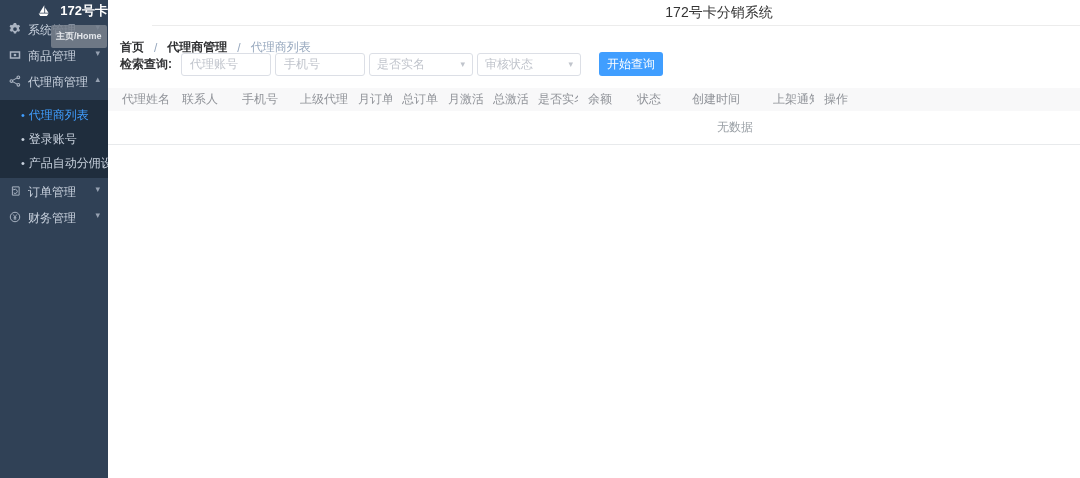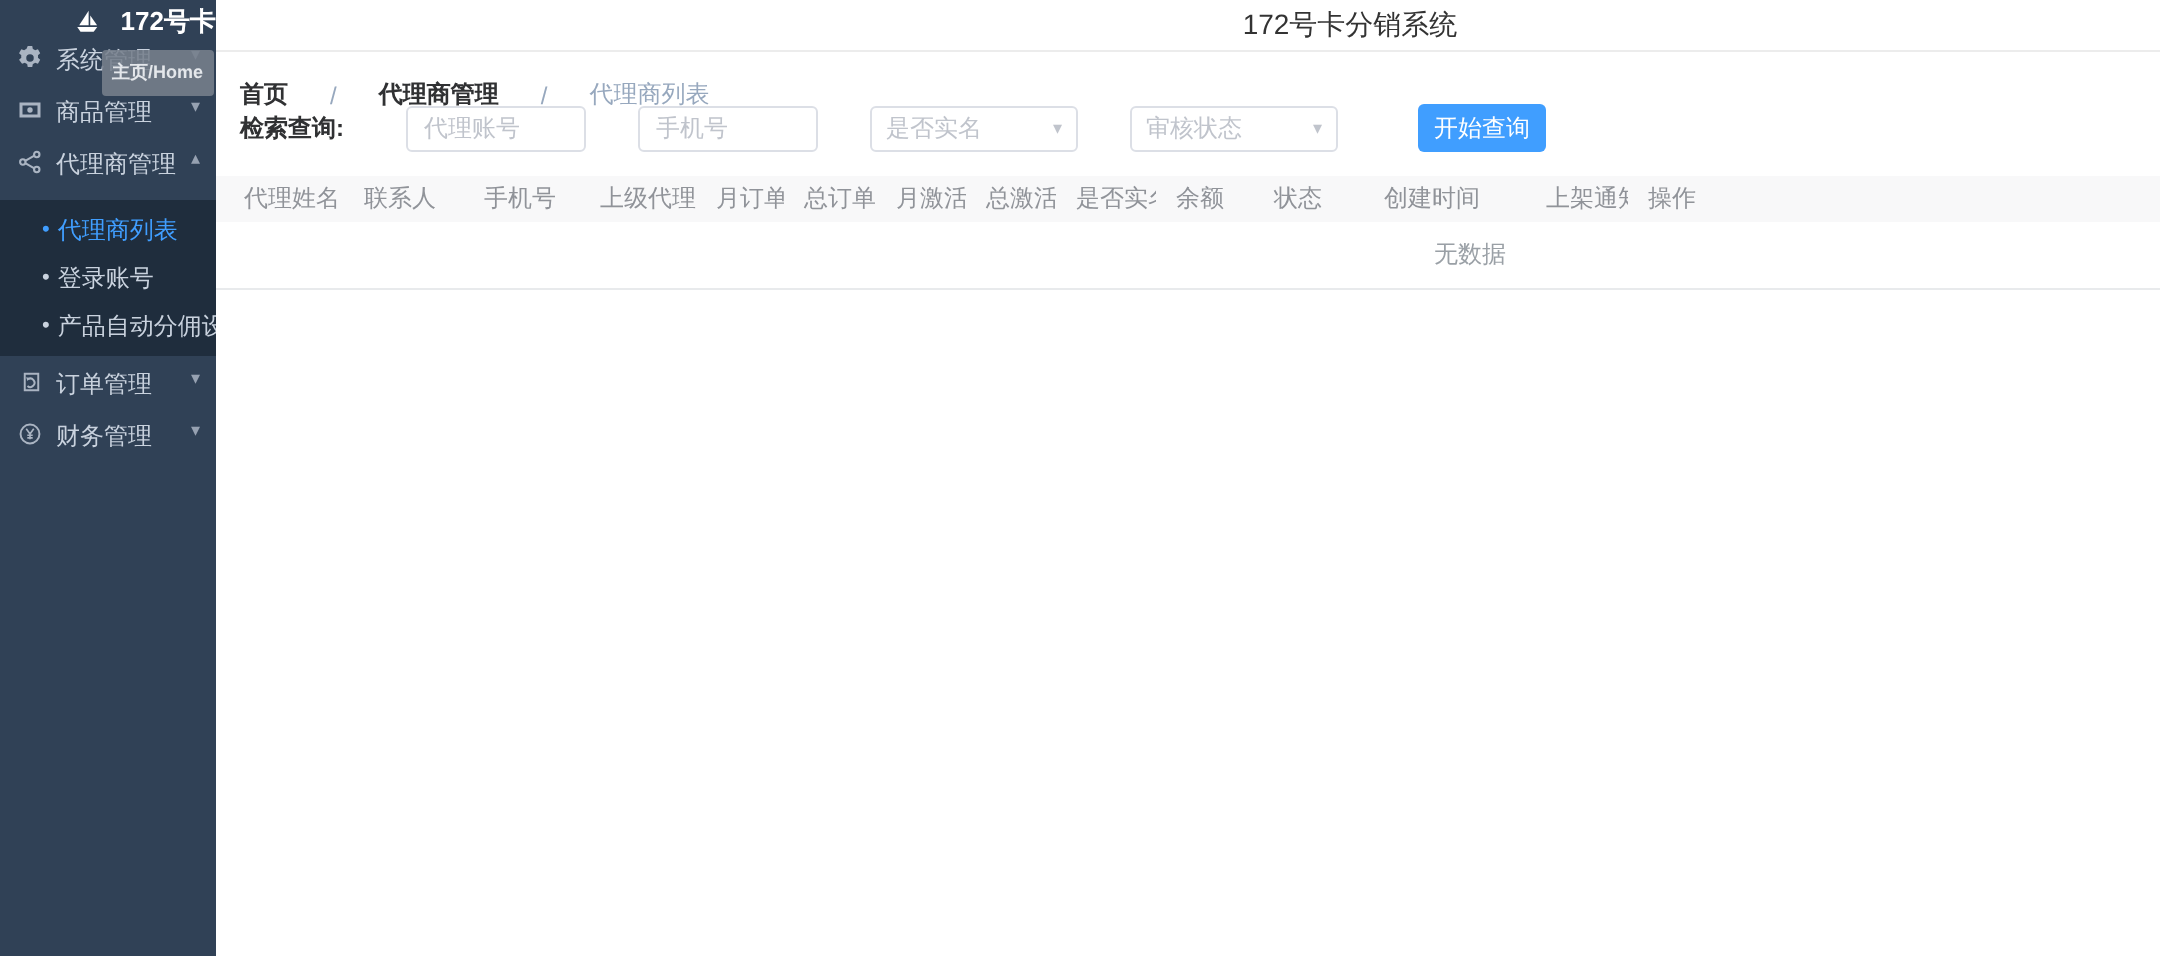--- a/index.html
+++ b/index.html
@@ -24,32 +24,32 @@
   .submenu-item { height:24px; display:flex; align-items:center; padding-left:21px;
     font-size:12px; color:#c9d2de; cursor:pointer; white-space:nowrap; }
   .submenu-item .bullet { margin-right:4px; font-size:11px; }
   .submenu-item.active { color:#409eff; }
   .menu-gap { height:6px; }
   .tooltip { position:absolute; left:51px; top:3px; background:rgba(118,127,140,.88);
     color:#e4e7eb; font-size:9px; line-height:1; padding:7px 5px; border-radius:2px;
     white-space:nowrap; z-index:5;font-weight:bold; }
 
   
-  .main { position:absolute; left:108px; top:0; width:972px; height:478px; background:#fff; }
+  .main { position:absolute; left:108px; top:0; width:972px; height:478px; background:#fff;padding-left:44px; }
   .topbar { height:26px; border-bottom:1px solid #ececec; position:relative; }
   .page-title { position:absolute; left:567px; top:50%; transform:translate(-50%,-50%);
     font-size:14px; color:#333; white-space:nowrap; }
 
   .breadcrumb { position:absolute; left:12px; top:39px; font-size:12px;
-    display:flex; align-items:center; gap:21px; white-space:nowrap; }
+    display:flex; align-items:center; gap:10px; white-space:nowrap; }
   .crumb-link { color:#303133; font-weight:700; cursor:pointer; }
   .crumb-sep { color:#97a8be; font-weight:400; }
   .crumb-current { color:#97a8be; }
 
-  .search-row { position:absolute; left:12px; top:52px; display:flex; align-items:center;gap:22px; }
+  .search-row { position:absolute; left:12px; top:52px; display:flex; align-items:center; }
   .search-label { font-size:12px; font-weight:700; color:#303133; margin-right:9px; white-space:nowrap; }
   .s-input { width:90px; height:23px; border:1px solid #dcdfe6; border-radius:3px;
     margin-right:4px; padding:0 8px; font-size:12px; color:#8b5cf6; outline:none; }
   .s-input::placeholder { color:#c0c4cc; }
   .s-select { width:104px; height:23px; border:1px solid #dcdfe6; border-radius:3px;
     margin-right:4px; display:flex; align-items:center; justify-content:space-between;
     padding:0 7px; font-size:12px; color:#c0c4cc; background:#fff; cursor:pointer; }
   .sel-caret { font-size:9px; color:#c0c4cc; }
   .btn { height:24px; padding:0 8px; background:#409eff; color:#fff; border:none;
     border-radius:3px; font-size:12px; cursor:pointer; white-space:nowrap; }

